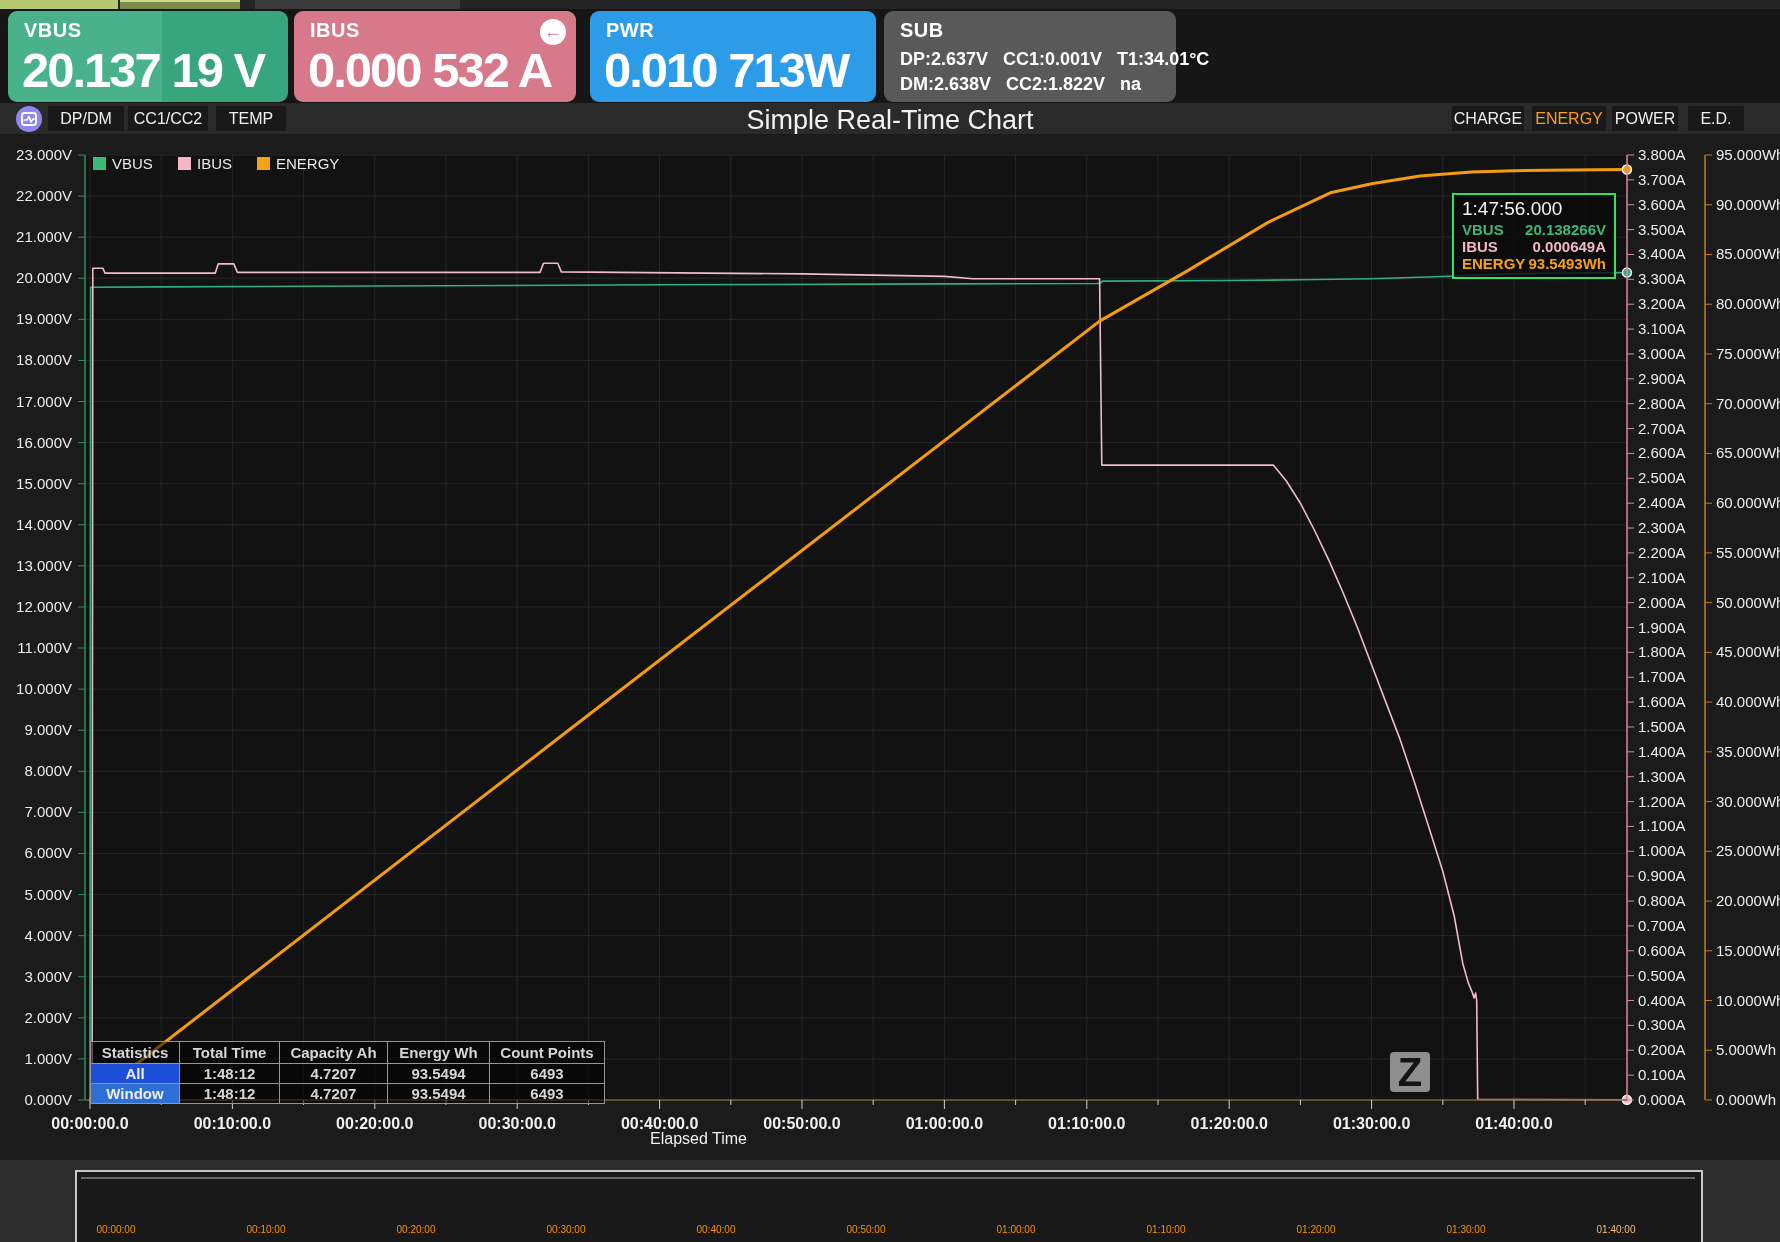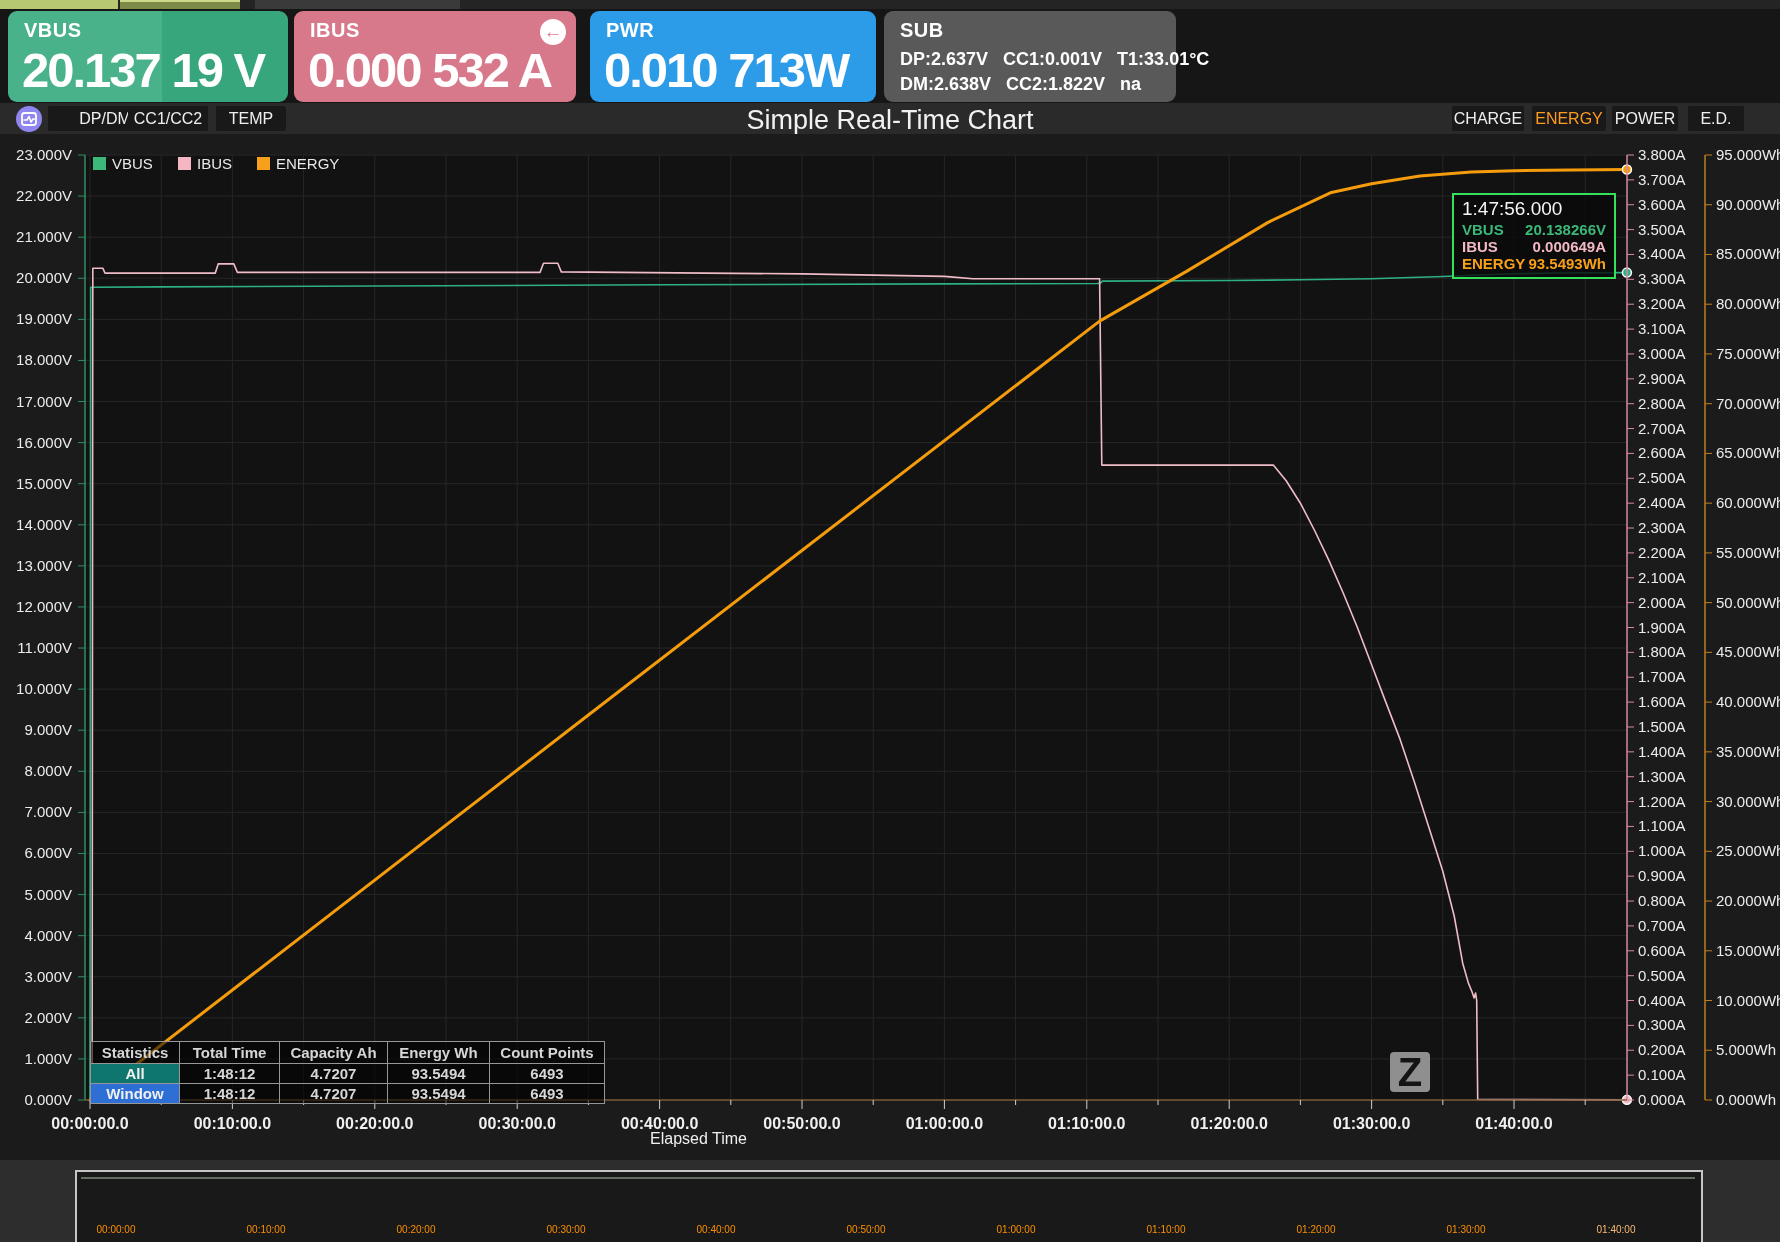--- a/index.html
+++ b/index.html
@@ -41,21 +41,21 @@
   #tooltip{left:1452px;top:193px;width:164px;background:#0a0a0acc;border:2px solid #35e05a;
            padding:3px 8px 5px 8px;box-sizing:border-box;}
   #tooltip-time{font-size:19px;color:#f5f5f5;margin-bottom:1px;}
   .tt-row{display:flex;justify-content:space-between;font-size:15px;font-weight:bold;line-height:17px;}
 
   
   #stats-table{left:90px;top:1041px;border-collapse:collapse;background:rgba(0,0,0,0.55);
                font-size:15px;font-weight:bold;color:#d6d6d6;text-align:center;}
   #stats-table th,#stats-table td{border:1px solid #969696;padding:0 6px;height:19px;line-height:19px;white-space:nowrap;}
   #stats-table th{height:21px;}
-  td.row-all{background:#0f766e;border:1px solid #d6c84a;color:#f0f0f0;margin-left:41px;}
+  td.row-all{background:#1d4ed8;border:1px solid #d6c84a;color:#f0f0f0;margin-left:41px;}
   td.row-window{background:#2e6fd6;border:1px solid #d6c84a;color:#f0f0f0;}
 
   
   #watermark{left:1386px;top:1052px;display:flex;align-items:center;}
   #watermark-text{font-size:46px;font-weight:bold;letter-spacing:3px;color:transparent;
                   -webkit-text-stroke:1.6px #575757;}
   #watermark-zbox{width:40px;height:40px;background:#8f8f8f;border-radius:4px;margin-left:4px;
                   color:#141414;font-size:40px;font-weight:bold;line-height:40px;text-align:center;}
 
   #elapsed-label{left:650px;top:1130px;width:420px;text-align:left;font-size:16px;color:#efefef;}
@@ -85,33 +85,33 @@
     <div class="card-label">IBUS</div>
     <div id="ibus-arrow">←</div>
     <div class="card-value">0.000 532 A</div>
   </div>
   <div class="card" id="card-pwr" style="left: 590px; width: 286px; background: rgb(45, 156, 232);">
     <div class="card-label">PWR</div>
     <div class="card-value">0.010 713W</div>
   </div>
   <div class="card" id="card-sub" style="left: 884px; width: 292px; background: rgb(89, 89, 89);">
     <div class="card-label">SUB</div>
-    <div class="sub-row" style="top:38px;">DP:2.637V   CC1:0.001V   T1:33.01°C</div>
+    <div class="sub-row" style="top:38px;">DP:2.637V   CC1:0.001V   T1:34.01°C</div>
     <div class="sub-row" style="top:63px;">DM:2.638V   CC2:1.822V   na</div>
   </div>
 </div>
 
 <div class="abs" id="toolbar">
   <svg class="abs" id="toolbar-icon" viewBox="0 0 26 26">
     <circle cx="13" cy="13" r="13" fill="#8f86f0"></circle>
     <rect x="6" y="7" width="14" height="12" rx="2.5" fill="none" stroke="#ffffff" stroke-width="1.8"></rect>
     <polyline points="8,14 11,14 13,10.5 15,16 17,13 18.5,13" fill="none" stroke="#ffffff" stroke-width="1.6" stroke-linecap="round" stroke-linejoin="round"></polyline>
   </svg>
   <div id="tabs-left">
-      <div class="tbtn" style="left: 48px; width: 76px; padding-left: 19px;">DP/DM</div>
+      <div class="tbtn" style="left: 48px; width: 76px;">DP/DM</div>
       <div class="tbtn" style="left: 128px; width: 80px;">CC1/CC2</div>
       <div class="tbtn" style="left: 216px; width: 70px;">TEMP</div>
     </div>
   <div class="abs" id="chart-title">Simple Real-Time Chart</div>
   <div id="tabs-right">
       <div class="tbtn" style="left: 1452px; width: 72px;">CHARGE</div>
       <div class="tbtn active" style="left: 1532px; width: 74px;">ENERGY</div>
       <div class="tbtn" style="left: 1612px; width: 66px;">POWER</div>
       <div class="tbtn" style="left: 1688px; width: 56px;">E.D.</div>
     </div>

